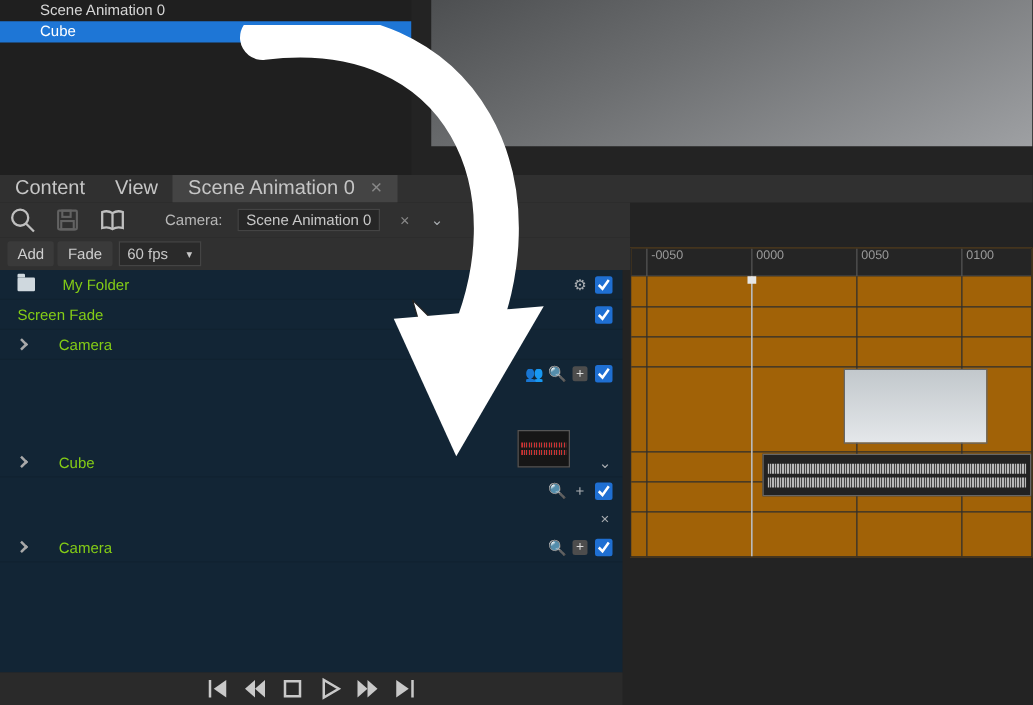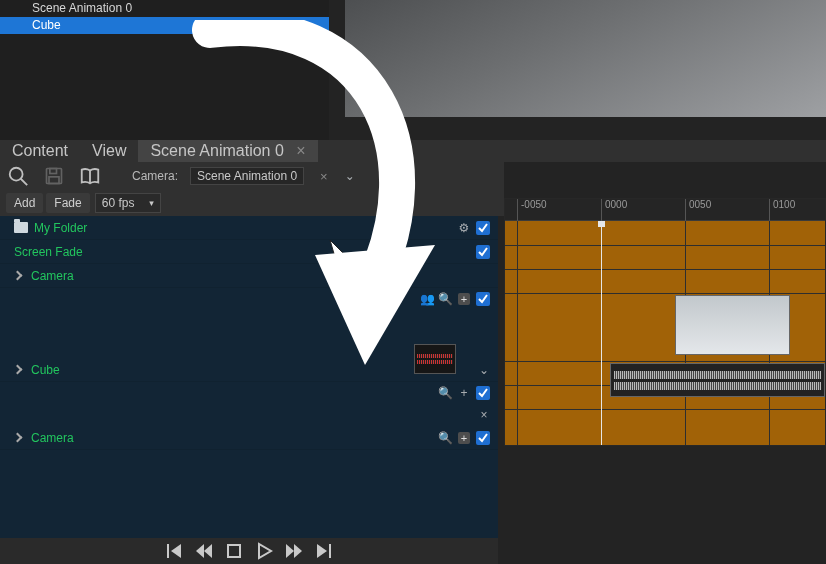--- a/index.html
+++ b/index.html
@@ -18,21 +18,21 @@
 .big-icon{width:24px;height:24px;color:#bfbfbf;display:flex;align-items:center;justify-content:center}
 .big-icon.disabled{opacity:.35}
 .player-label{color:#b8b8b8;margin-left:18px}
 .player-field{height:18px;background:#262626;border:1px solid #444;padding:0 6px;display:flex;align-items:center;color:#c8c8c8;font-size:12px}
 .pf-x{margin:0 4px;color:#888;font-size:13px}
 .tool-row2{position:absolute;left:0;top:190px;width:504px;height:26px;background:#303030;display:flex;align-items:center;gap:3px;padding-left:6px}
 .small-btn{height:20px;padding:0 8px;background:#3a3a3a;color:#cfcfcf;font-size:12px;border-radius:2px;display:flex;align-items:center;cursor:pointer}
 .fps-field{height:20px;width:66px;background:#2a2a2a;border:1px solid #444;padding:0 6px;display:flex;align-items:center;justify-content:space-between;color:#c8c8c8;margin-left:2px}
 .outline{position:absolute;left:0;top:216px;width:498px;height:322px;background:#122535}
 .o-row{height:24px;display:flex;align-items:center;padding:0 8px 0 14px;border-bottom:1px solid rgba(0,0,0,.08)}
-.o-row .label{flex:1;display:flex;align-items:center;gap:6px;color:#22c55e;font-size:12px}
+.o-row .label{flex:1;display:flex;align-items:center;gap:22px;color:#84cc16;font-size:12px}
 .chev{display:inline-block;width:7px;height:7px;border-right:2px solid #a9a9a9;border-bottom:2px solid #a9a9a9;transform:rotate(-45deg);margin-right:4px}
 .folder-ico{width:14px;height:11px;background:#cfd8de;border-radius:1px;position:relative}
 .folder-ico:before{content:"";position:absolute;top:-3px;left:0;width:6px;height:3px;background:#cfd8de;border-radius:1px 1px 0 0}
 .row-ctrls{display:flex;align-items:center;gap:6px}
 .mini-ico{width:12px;height:12px;color:#a9adb1;display:flex;align-items:center;justify-content:center;font-size:12px;line-height:1}
 .plus-box{width:12px;height:12px;background:#4d4d4d;color:#dedede;font-size:11px;text-align:center;line-height:12px;border-radius:2px}
 .chk{width:14px;height:14px;background:#1f6fd2;border-radius:2px;display:flex;align-items:center;justify-content:center}
 .chk svg{width:10px;height:10px;color:#fff}
 .o-sub{height:22px;display:flex;align-items:center;justify-content:flex-end;padding-right:8px;gap:6px}
 .outline-gap{height:48px}

